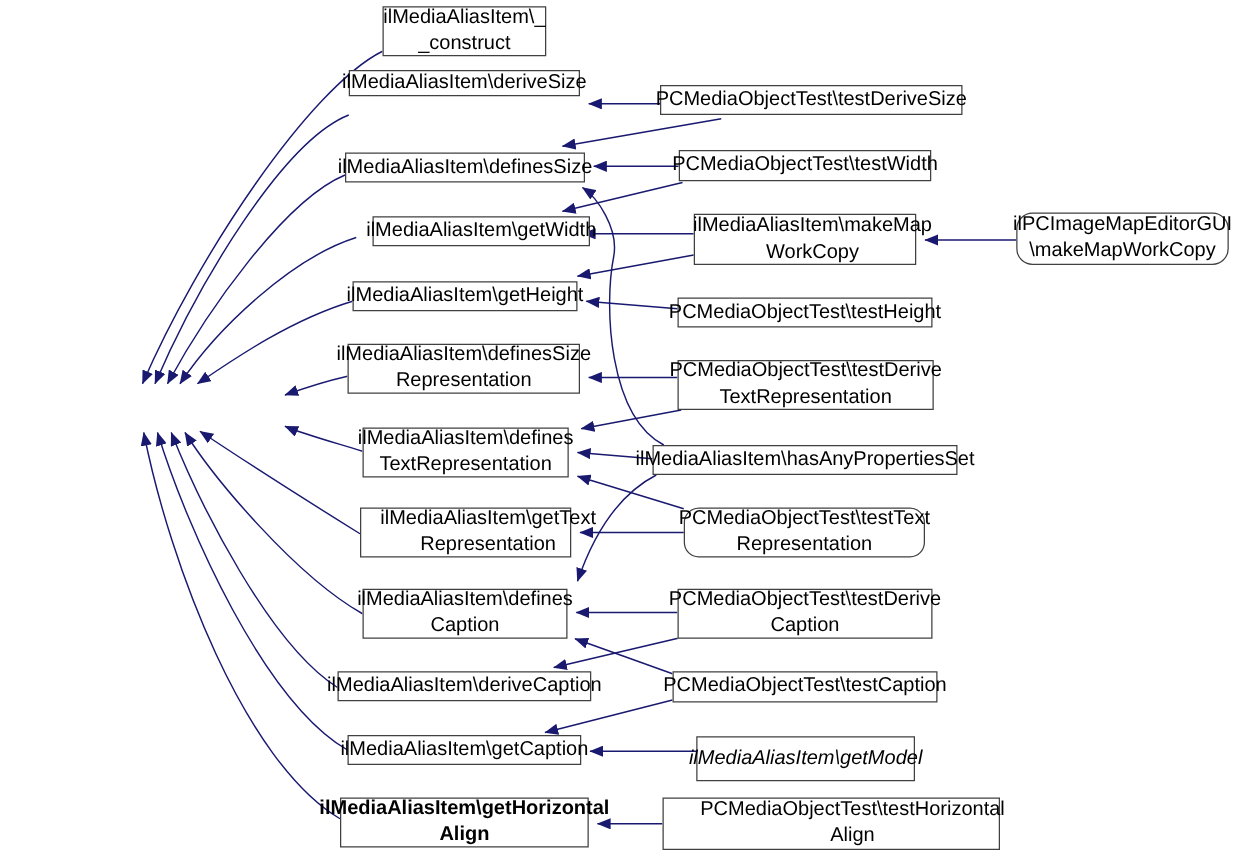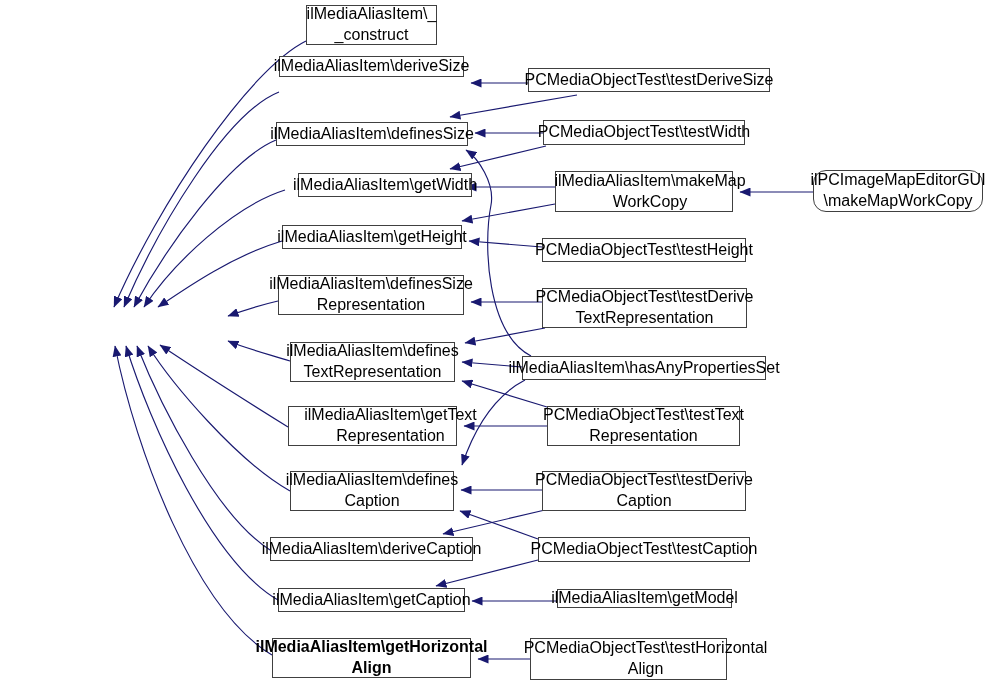--- a/index.html
+++ b/index.html
@@ -135,35 +135,35 @@
     <div class="node" style="left: 542px; top: 238px; width: 204px; height: 24px;">
       <div class="node-line">PCMediaObjectTest\testHeight</div>
     </div>
     <div class="node" style="left: 542px; top: 288px; width: 205px; height: 40px;">
       <div class="node-line">PCMediaObjectTest\testDerive</div>
       <div class="node-line">TextRepresentation</div>
     </div>
     <div class="node" style="left: 522px; top: 356px; width: 244px; height: 24px;">
       <div class="node-line">ilMediaAliasItem\hasAnyPropertiesSet</div>
     </div>
-    <div class="node" style="left: 547px; top: 406px; width: 193px; height: 40px;">
+    <div class="node" style="left: 547px; top: 406px; width: 193px; height: 40px; border-radius: 12px;">
       <div class="node-line">PCMediaObjectTest\testText</div>
       <div class="node-line">Representation</div>
     </div>
     <div class="node" style="left: 542px; top: 471px; width: 204px; height: 40px;">
       <div class="node-line">PCMediaObjectTest\testDerive</div>
       <div class="node-line">Caption</div>
     </div>
     <div class="node" style="left: 538px; top: 537px; width: 212px; height: 25px;">
       <div class="node-line">PCMediaObjectTest\testCaption</div>
     </div>
-    <div class="node" style="left: 557px; top: 589px; width: 175px; height: 19px;">
+    <div class="node" style="left: 557px; top: 589px; width: 175px; height: 36px; font-style: italic;">
       <div class="node-line">ilMediaAliasItem\getModel</div>
     </div>
-    <div class="node" style="left: 530px; top: 638px; width: 197px; height: 42px; padding-left: 34px;">
+    <div class="node" style="left: 530px; top: 638px; width: 270px; height: 42px; padding-left: 34px;">
       <div class="node-line">PCMediaObjectTest\testHorizontal</div>
       <div class="node-line">Align</div>
     </div>
     <div class="node" style="left: 813px; top: 170px; width: 170px; height: 42px; border-radius: 13px;">
       <div class="node-line">ilPCImageMapEditorGUI</div>
       <div class="node-line">\makeMapWorkCopy</div>
     </div>
   </div>
 
 </body></html>

